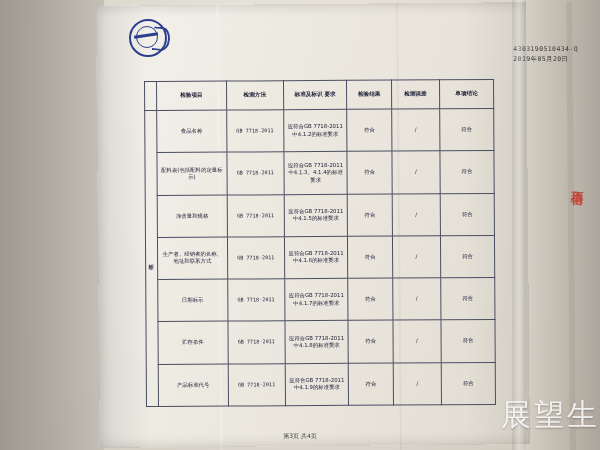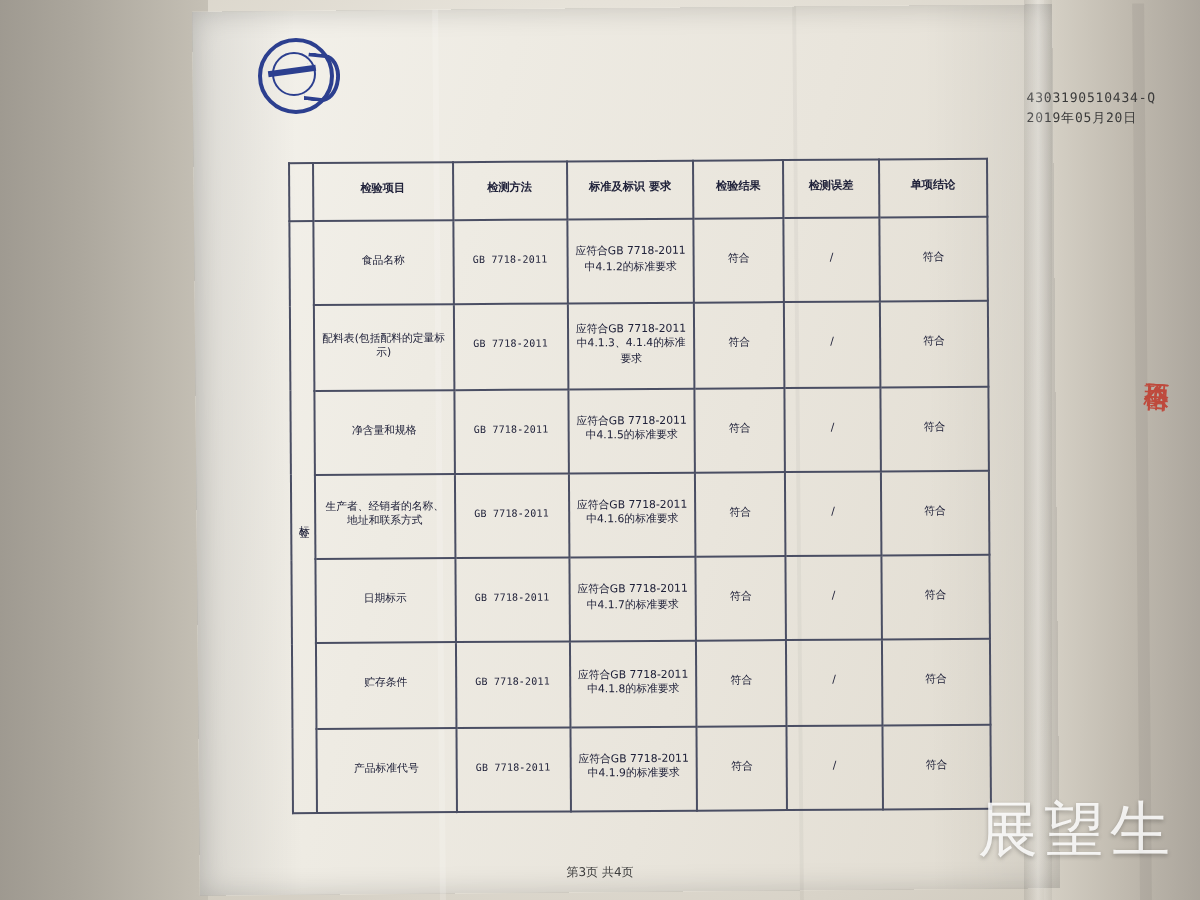--- a/index.html
+++ b/index.html
@@ -105,21 +105,21 @@
   
   .redmark{
     position:absolute;right:14px;top:182px;
     color:#c0392b;font-size:13px;line-height:15px;
     writing-mode:vertical-rl;text-orientation:upright;
     transform:rotate(4deg);opacity:.85;
     font-family:"DejaVu Serif","Liberation Serif",serif;
   }
   
   .watermark{
-    position:absolute;right:12px;bottom:14px;
+    position:absolute;right:0;bottom:14px;
     font-size:30px;color:rgba(255,255,255,.85);
     font-family:"DejaVu Serif","Liberation Serif",serif;
     letter-spacing:3px;
     text-shadow:0 1px 2px rgba(0,0,0,.25);
     white-space:nowrap;
   }
   
   .streak{position:absolute;background:rgba(255,255,255,.18);pointer-events:none;}
   .s1{left:120px;top:0;width:3px;height:450px;}
   .s2{left:300px;top:0;width:2px;height:450px;background:rgba(0,0,0,.035);}

